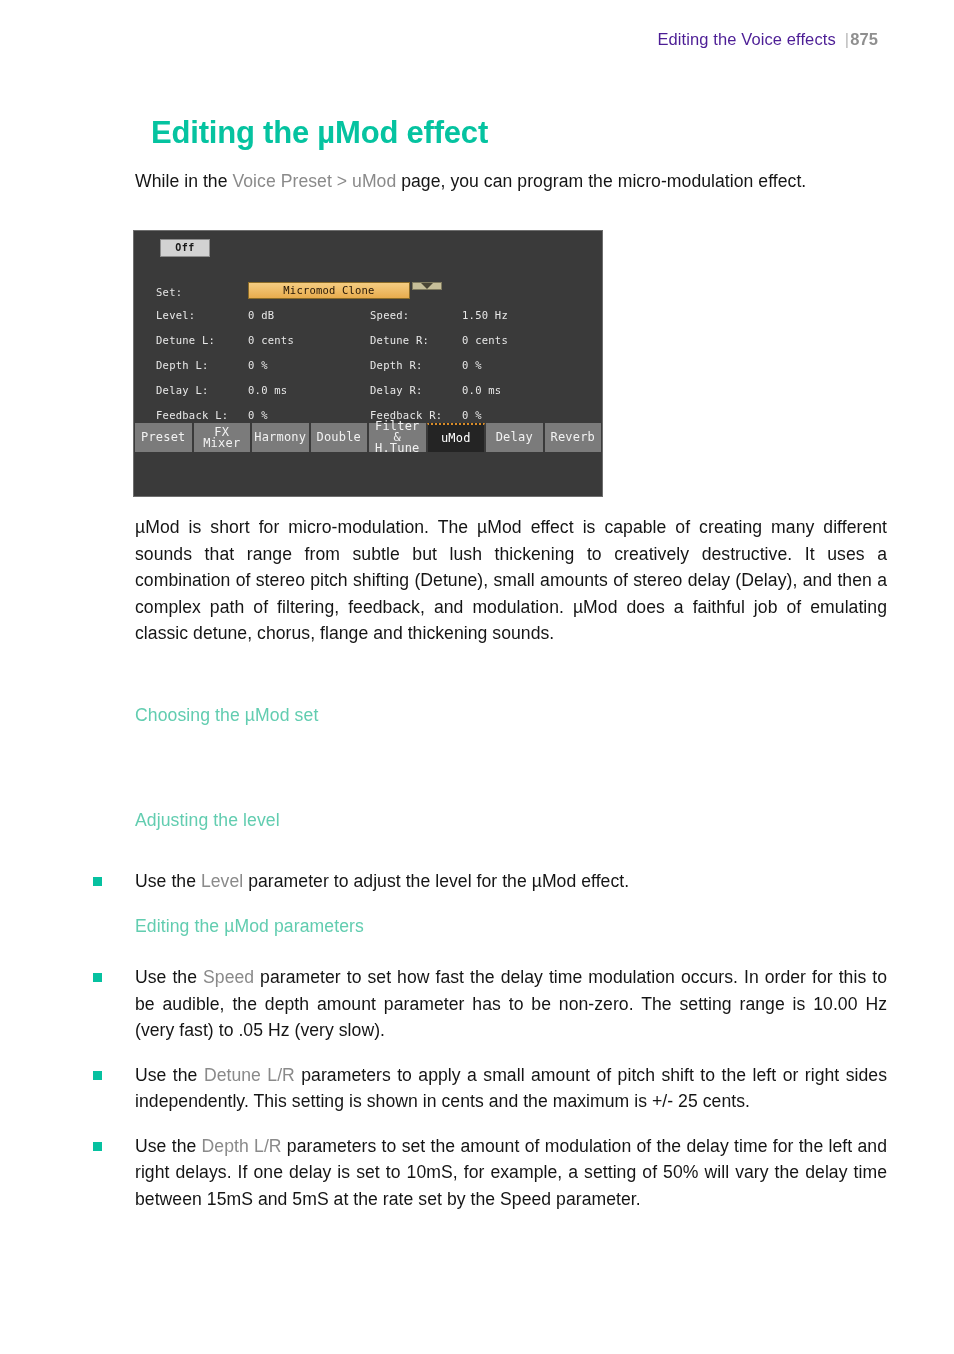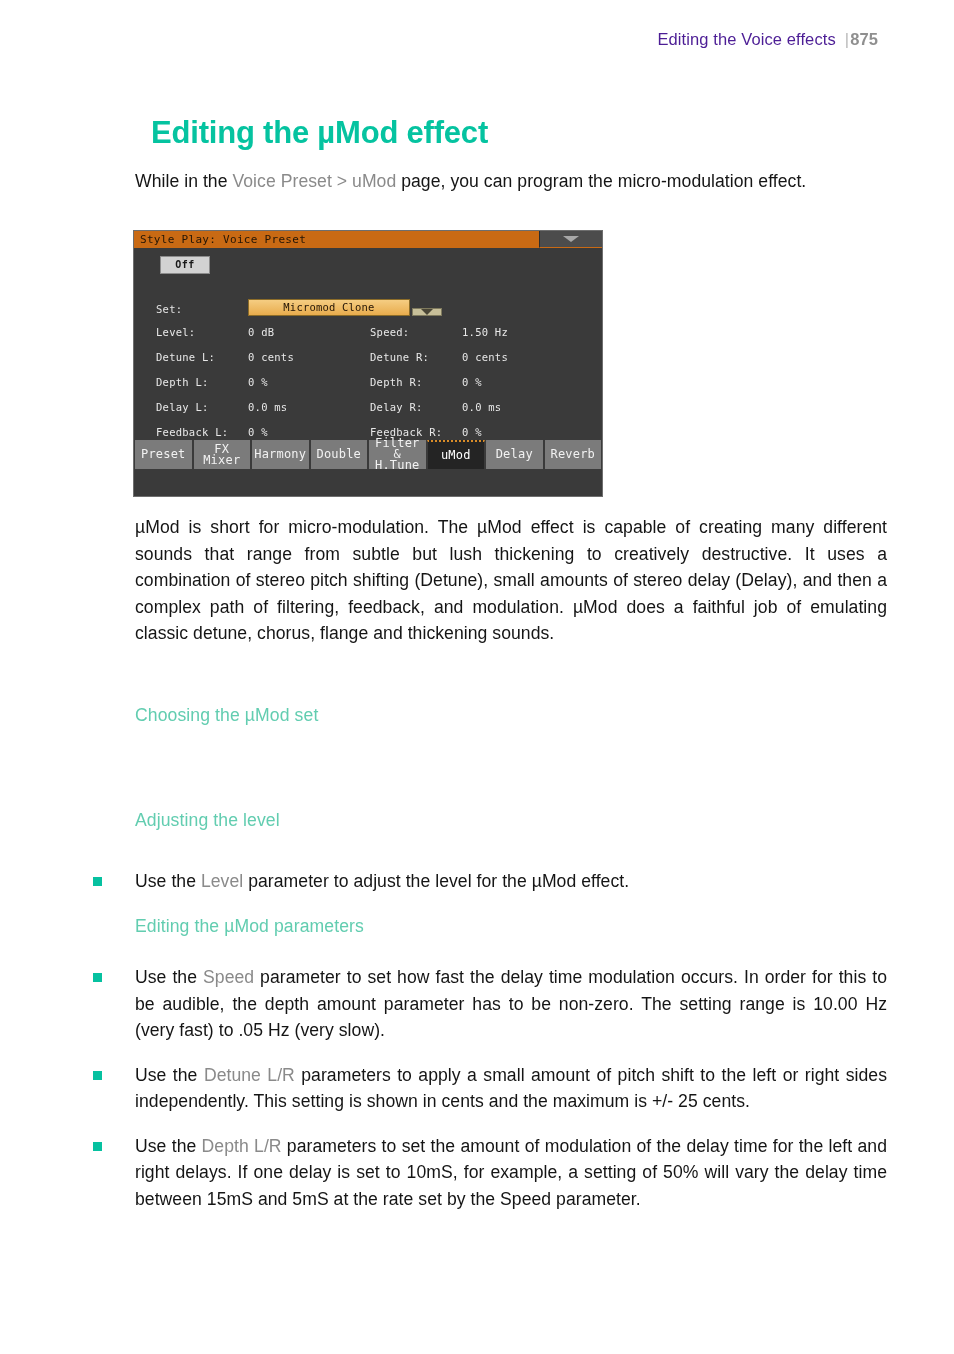--- a/index.html
+++ b/index.html
@@ -158,21 +158,21 @@
     color: #e4e4e4;
     font-size: 10.5px;
     letter-spacing: 0.3px;
   }
   .ds-set-combo {
     position: absolute;
     left: 114px;
     top: 51px;
     height: 17px;
     display: flex;
-    align-items: flex-end;
+    align-items: flex-start;
   }
   .ds-set-combo .val {
     width: 160px;
     background: linear-gradient(#f5cd82, #e8ac4d);
     border: 1px solid #8c6c28;
     color: #241505;
     font-size: 10.5px;
     line-height: 15px;
     text-align: center;
     letter-spacing: 0.2px;
@@ -311,26 +311,20 @@
 </div>
 
 <div class="content">
 
   <h1 class="chapter-title">Editing the µMod effect</h1>
 
   <p class="body-text intro"><span>While in the </span><span class="ui-ref">Voice Preset &gt; uMod</span><span> page, you can program the micro-modulation effect.</span></p>
 
   <div class="device-shot">
 
-    <div class="ds-titlebar">
-      <span class="ds-title">Style Play: Voice Preset</span>
-      <span class="ds-menu-btn">
-        <span class="chev"></span>
-      </span>
-    </div>
 
     <div class="ds-body">
 
       <div class="ds-off-btn">Off</div>
 
       <div class="ds-set-label">Set:</div>
       <div class="ds-set-combo">
         <span class="val">Micromod Clone</span>
         <span class="arrowbox">
           <span class="chev"></span>

